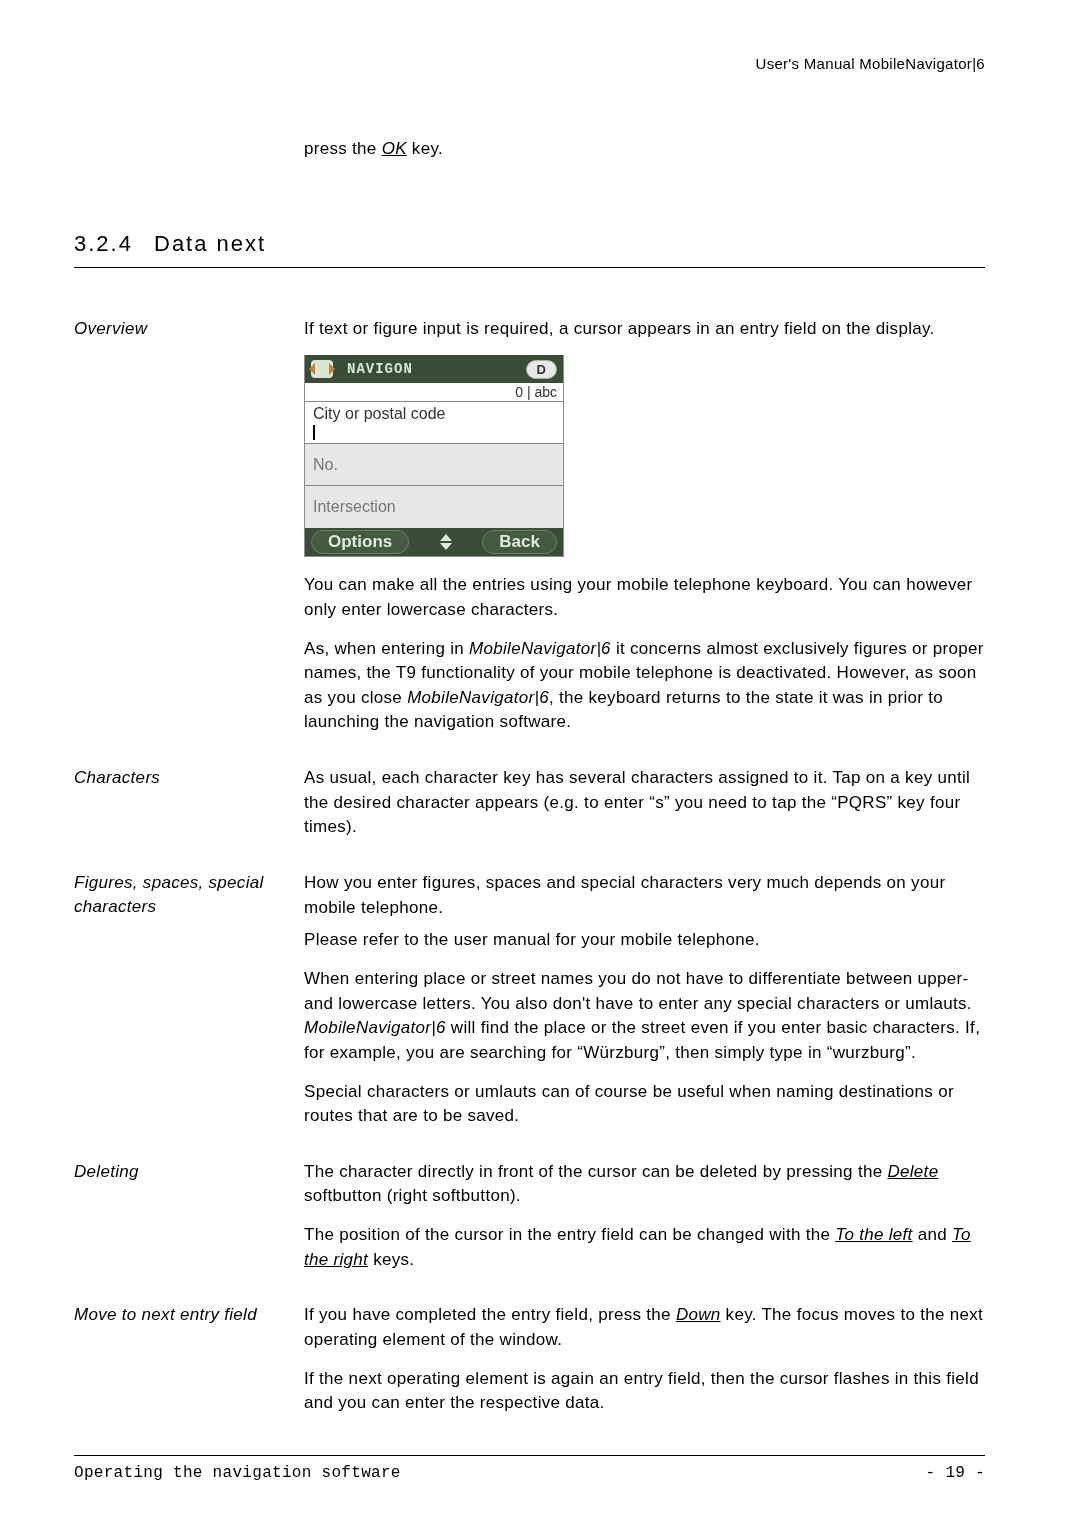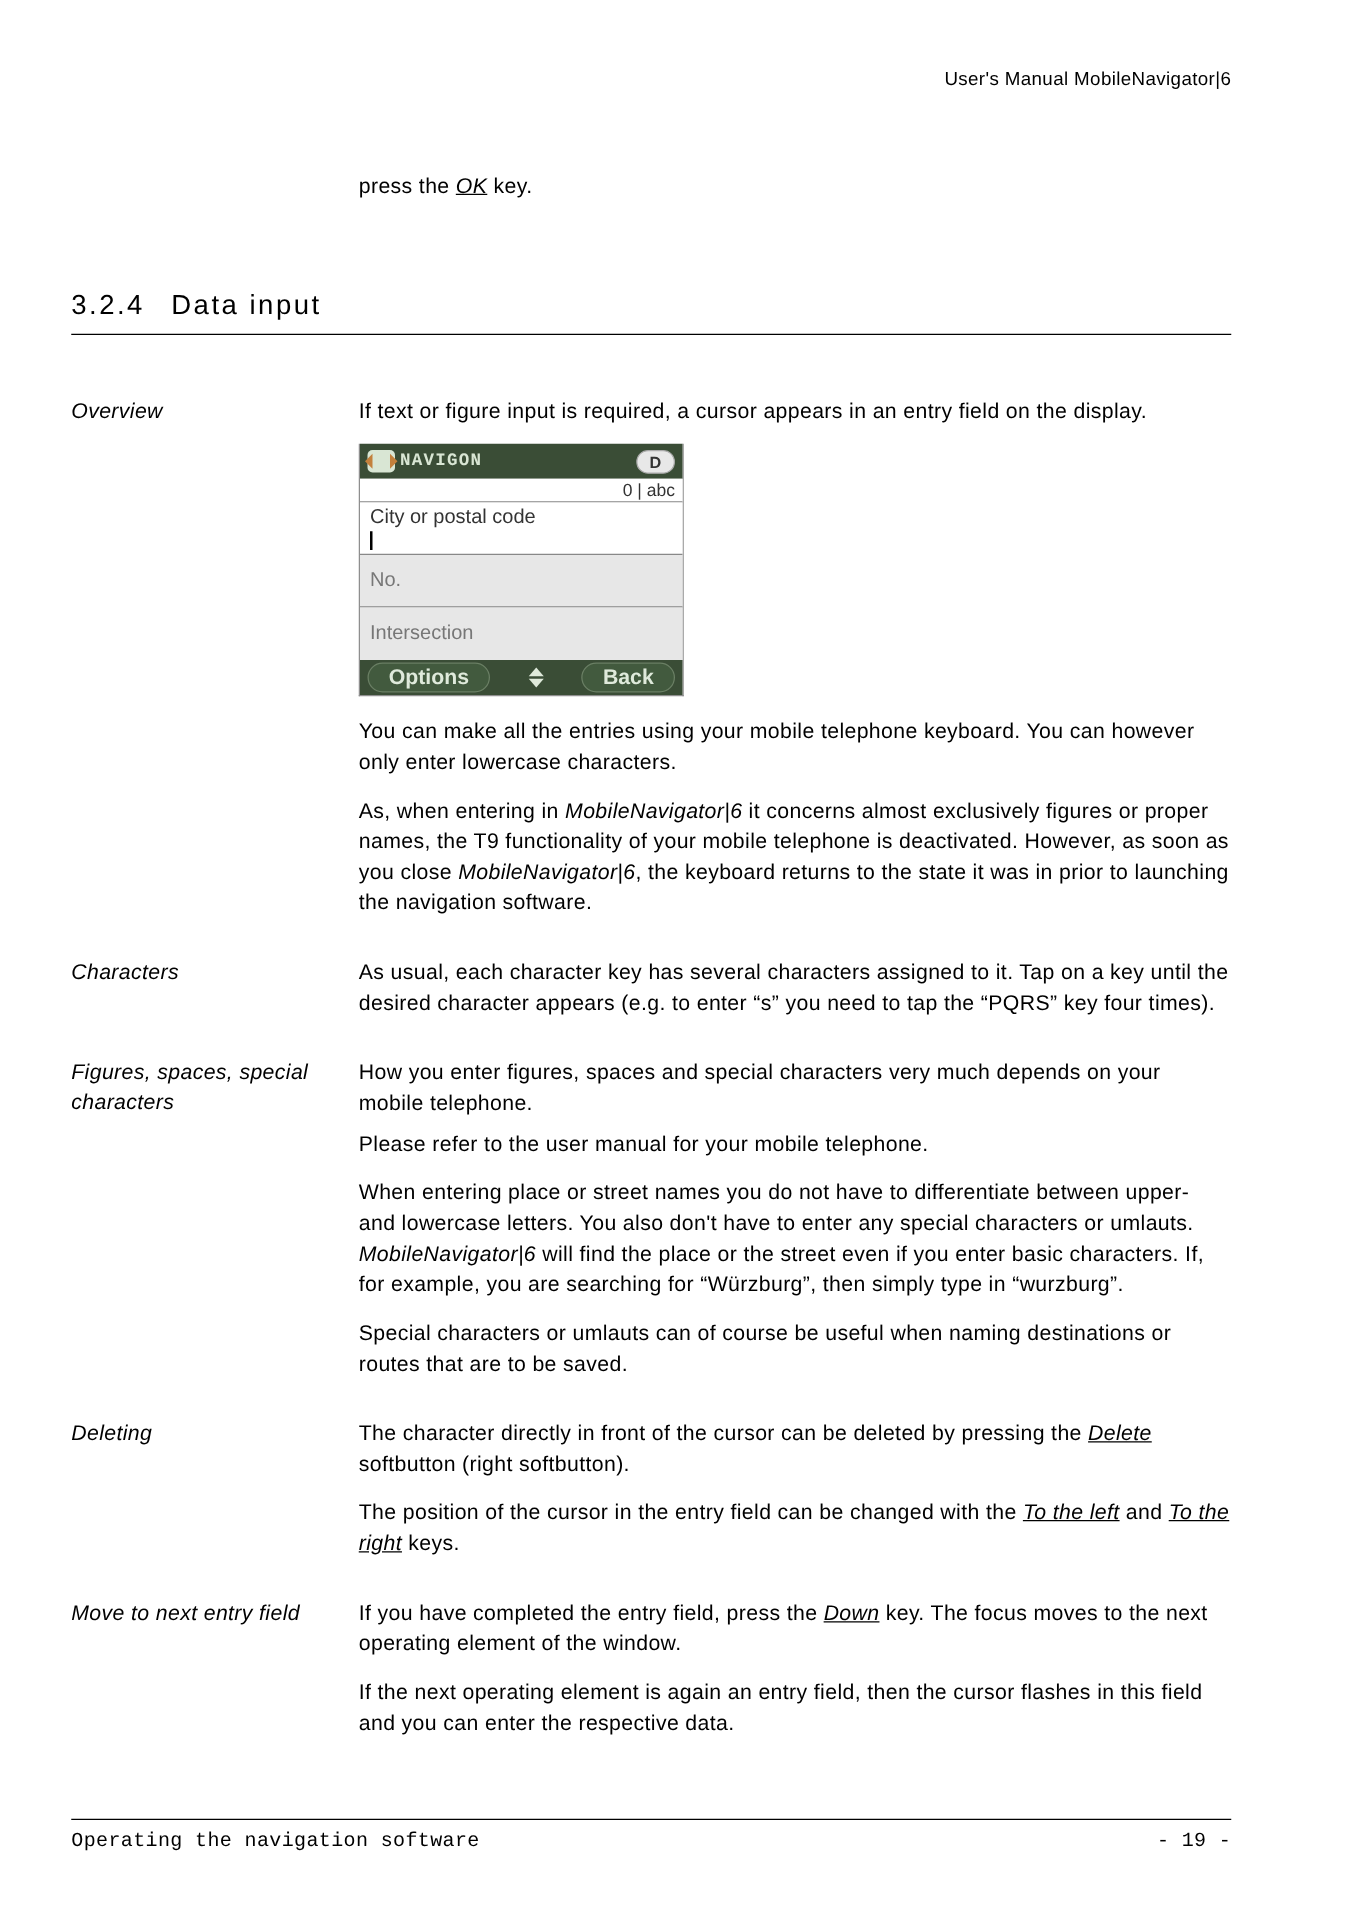--- a/index.html
+++ b/index.html
@@ -5,21 +5,21 @@
   @page { margin: 0; }
   html, body {
     margin: 0;
     padding: 0;
     background: #fff;
   }
   .page {
     width: 1080px;
     height: 1527px;
     box-sizing: border-box;
-    padding: 55px 95px 45px 57px;
+    padding: 55px 95px 45px 74px;
     font-family: Arial, Helvetica, sans-serif;
     color: #000;
     position: relative;
     display: flex;
     flex-direction: column;
   }
   .header-line {
     font-size: 15px;
     text-align: right;
     color: #000;
@@ -85,21 +85,21 @@
     height: 28px;
     display: flex;
     align-items: center;
     justify-content: space-between;
     padding: 0 6px;
     color: #fff;
   }
   .brand {
     display: flex;
     align-items: center;
-    gap: 4px;
+    gap: 14px;
     font-family: "Courier New", monospace;
     font-size: 14px;
     font-weight: bold;
     letter-spacing: 1px;
     color: #d9e6d4;
   }
   .brand-icon {
     width: 22px; height: 18px;
     background: #d9e6d4;
     border-radius: 4px;
@@ -213,21 +213,21 @@
     <div class="left-col"></div>
     <div class="right-col">
       <p class="body-text para">
         <span>press the </span><span class="u i">OK</span><span> key.</span>
       </p>
     </div>
   </div>
 
   <div class="section-heading-row">
     <div class="sec-num">3.2.4</div>
-    <div class="sec-title">Data input</div>
+    <div class="sec-title">Data next</div>
   </div>
 
   <div class="columns">
     <div class="left-col">
       <div class="left-label">Overview</div>
     </div>
     <div class="right-col">
       <p class="body-text para">If text or figure input is required, a cursor appears in an entry field on the display.</p>
 
       <div class="device">

